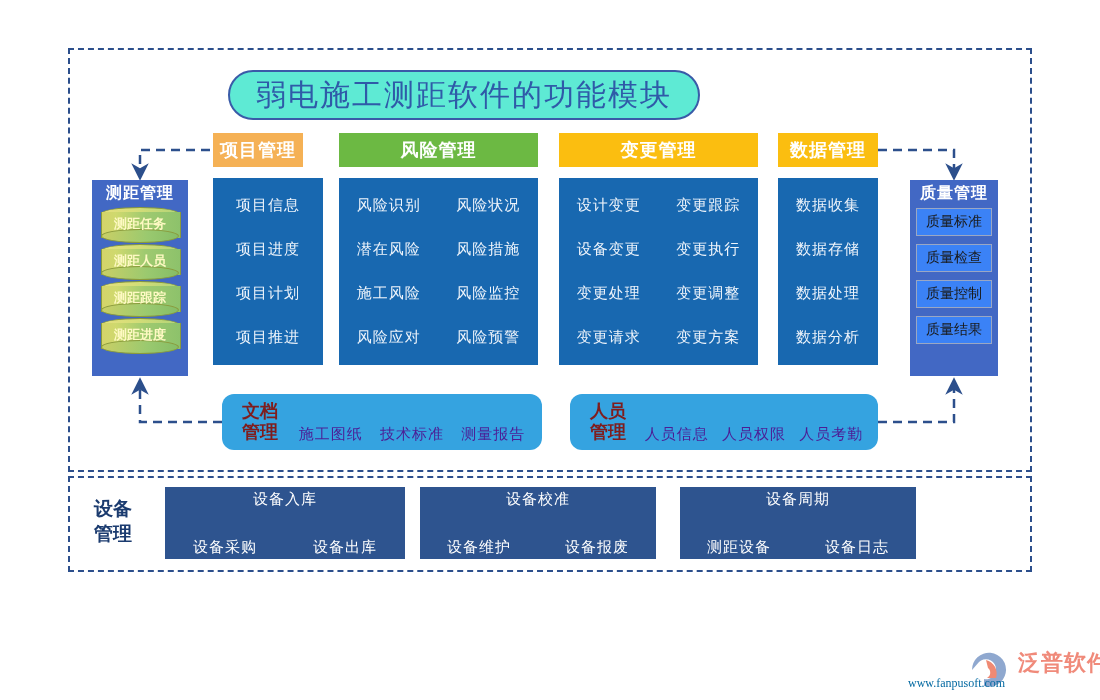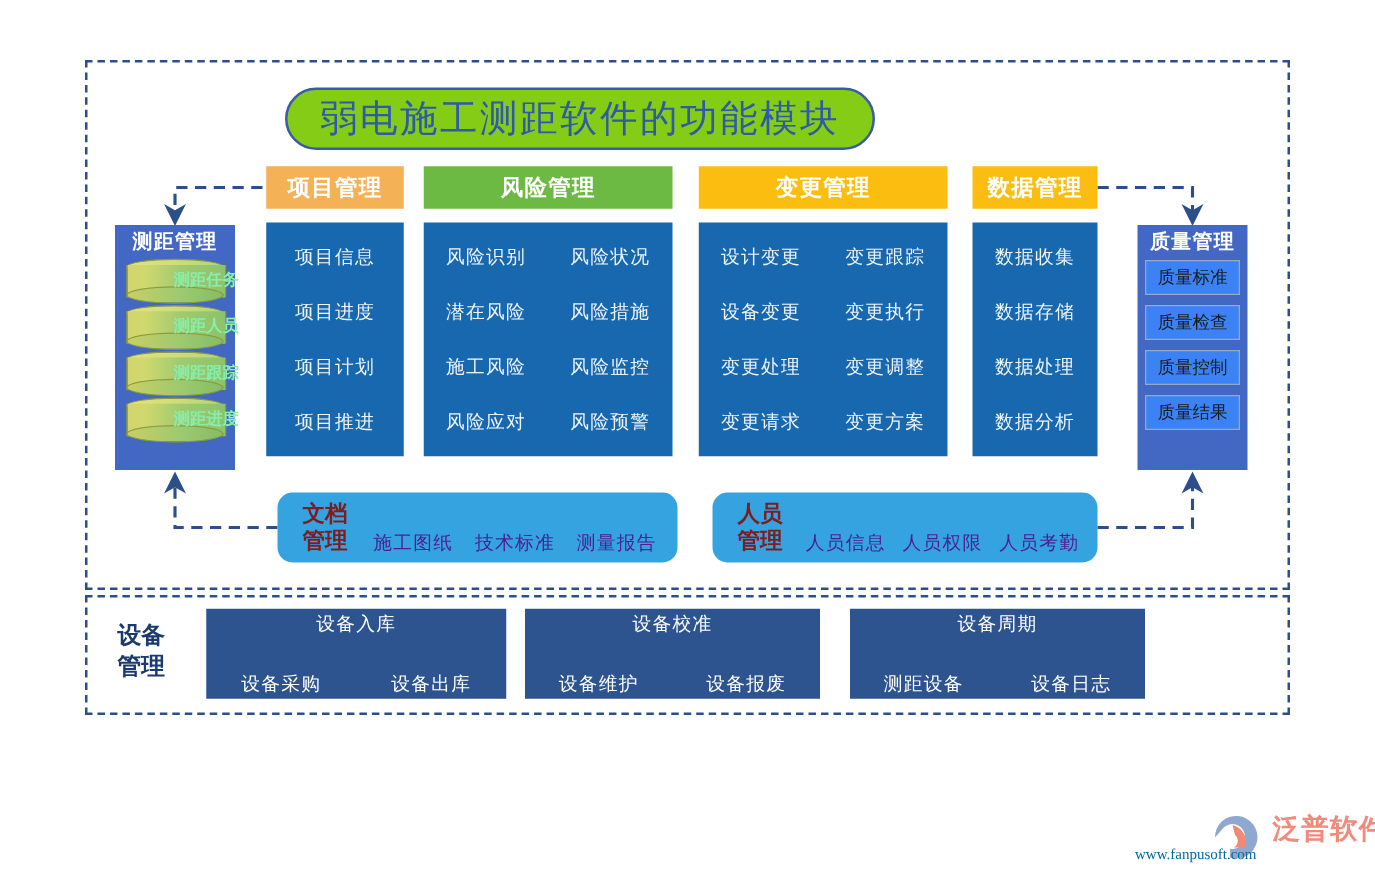--- a/index.html
+++ b/index.html
@@ -17,21 +17,21 @@
     position:absolute;
     border:2px dashed #2c4f8c;
     box-sizing:border-box;
   }
   #frame-top{left:68px;top:48px;width:964px;height:424px;}
   #frame-bottom{left:68px;top:476px;width:964px;height:96px;}
 
   
   #title-box{
     position:absolute;left:228px;top:70px;width:472px;height:50px;
-    border:2px solid #3a5ba8;border-radius:26px;background:#84cc16;
+    border:2px solid #3a5ba8;border-radius:26px;background:#5eead4;
     display:flex;align-items:center;justify-content:center;
     box-sizing:border-box;
   }
   #title-text{
     font-size:30px;color:#2f5aa8;letter-spacing:2px;
     font-family:"DejaVu Serif","Liberation Serif",serif;
     white-space:nowrap;
   }
 
   
@@ -83,23 +83,22 @@
   }
   .cyl .top{
     position:absolute;left:0;top:0px;width:78px;height:13px;
     border-radius:50%;
     background:linear-gradient(to right,#e3e07e 0%,#d7de78 40%,#b3d477 100%);
     border:1px solid #8a9a3c;box-sizing:border-box;
   }
   .cyl .lbl{
     position:absolute;left:0;top:7px;width:78px;height:20px;
     display:flex;align-items:center;justify-content:center;
-    color:#86efac;font-size:13px;letter-spacing:0px;white-space:nowrap;
+    color:#fef9c3;font-size:13px;letter-spacing:0px;white-space:nowrap;
     font-weight:bold;
-    padding-left:25px;
   }
 
   
   #quality-box{
     position:absolute;left:910px;top:180px;width:88px;height:196px;
     background:#4268c4;box-sizing:border-box;
     display:flex;flex-direction:column;align-items:center;padding-top:3px;
   }
   #quality-title{
     color:#ffffff;font-size:16px;font-weight:bold;letter-spacing:1px;
@@ -191,21 +190,21 @@
 
     <path d="M222,422 L140,422 L140,386" stroke="#2c4f8c" stroke-width="2.5" stroke-dasharray="9,6" fill="none" marker-end="url(#arrow)"></path>
 
     <path d="M878,422 L954,422 L954,386" stroke="#2c4f8c" stroke-width="2.5" stroke-dasharray="9,6" fill="none" marker-end="url(#arrow)"></path>
   </svg>
 
   <div id="title-box">
     <span id="title-text">弱电施工测距软件的功能模块</span>
   </div>
 
-  <div class="cat-head" style="left:213px;top:133px;width:110px;background:#f5b155;">
+  <div class="cat-head" style="left:213px;top:133px;width:90px;background:#f5b155;">
     <span>项目管理</span>
   </div>
   <div class="panel" style="left:213px;top:178px;width:110px;height:187px;">
     <div class="row">
       <span class="cell">项目信息</span>
     </div>
     <div class="row">
       <span class="cell">项目进度</span>
     </div>
     <div class="row">

